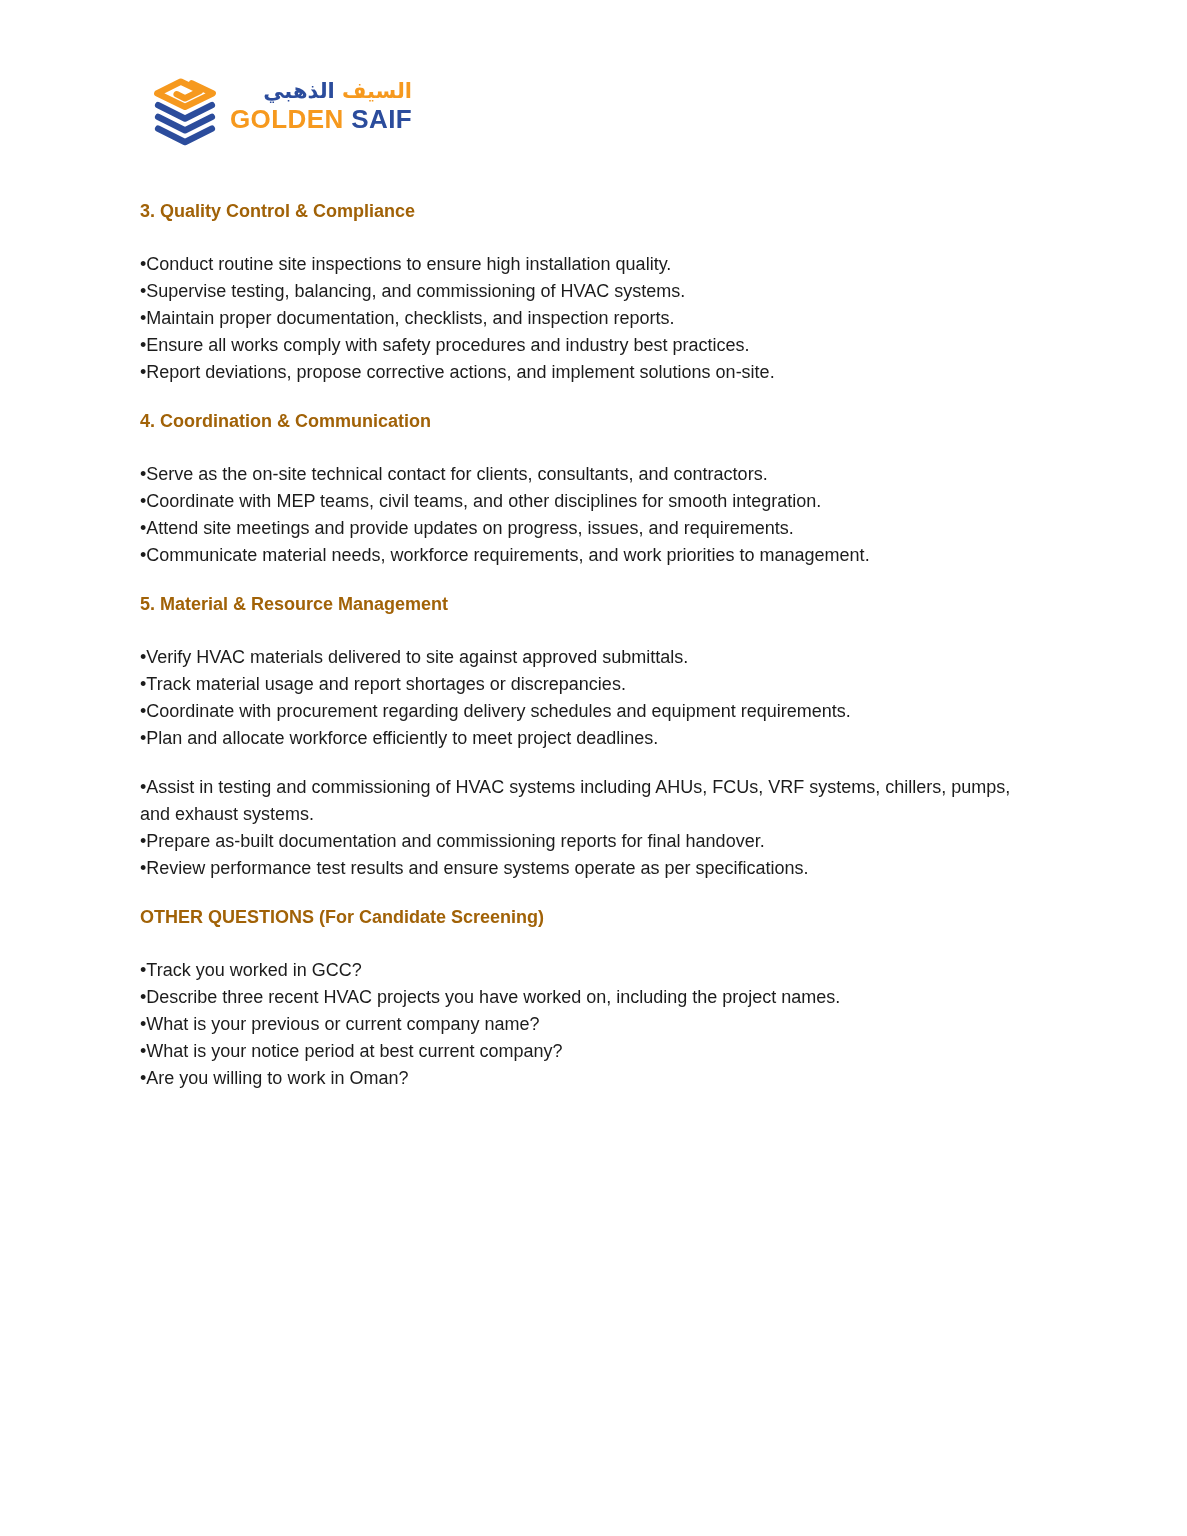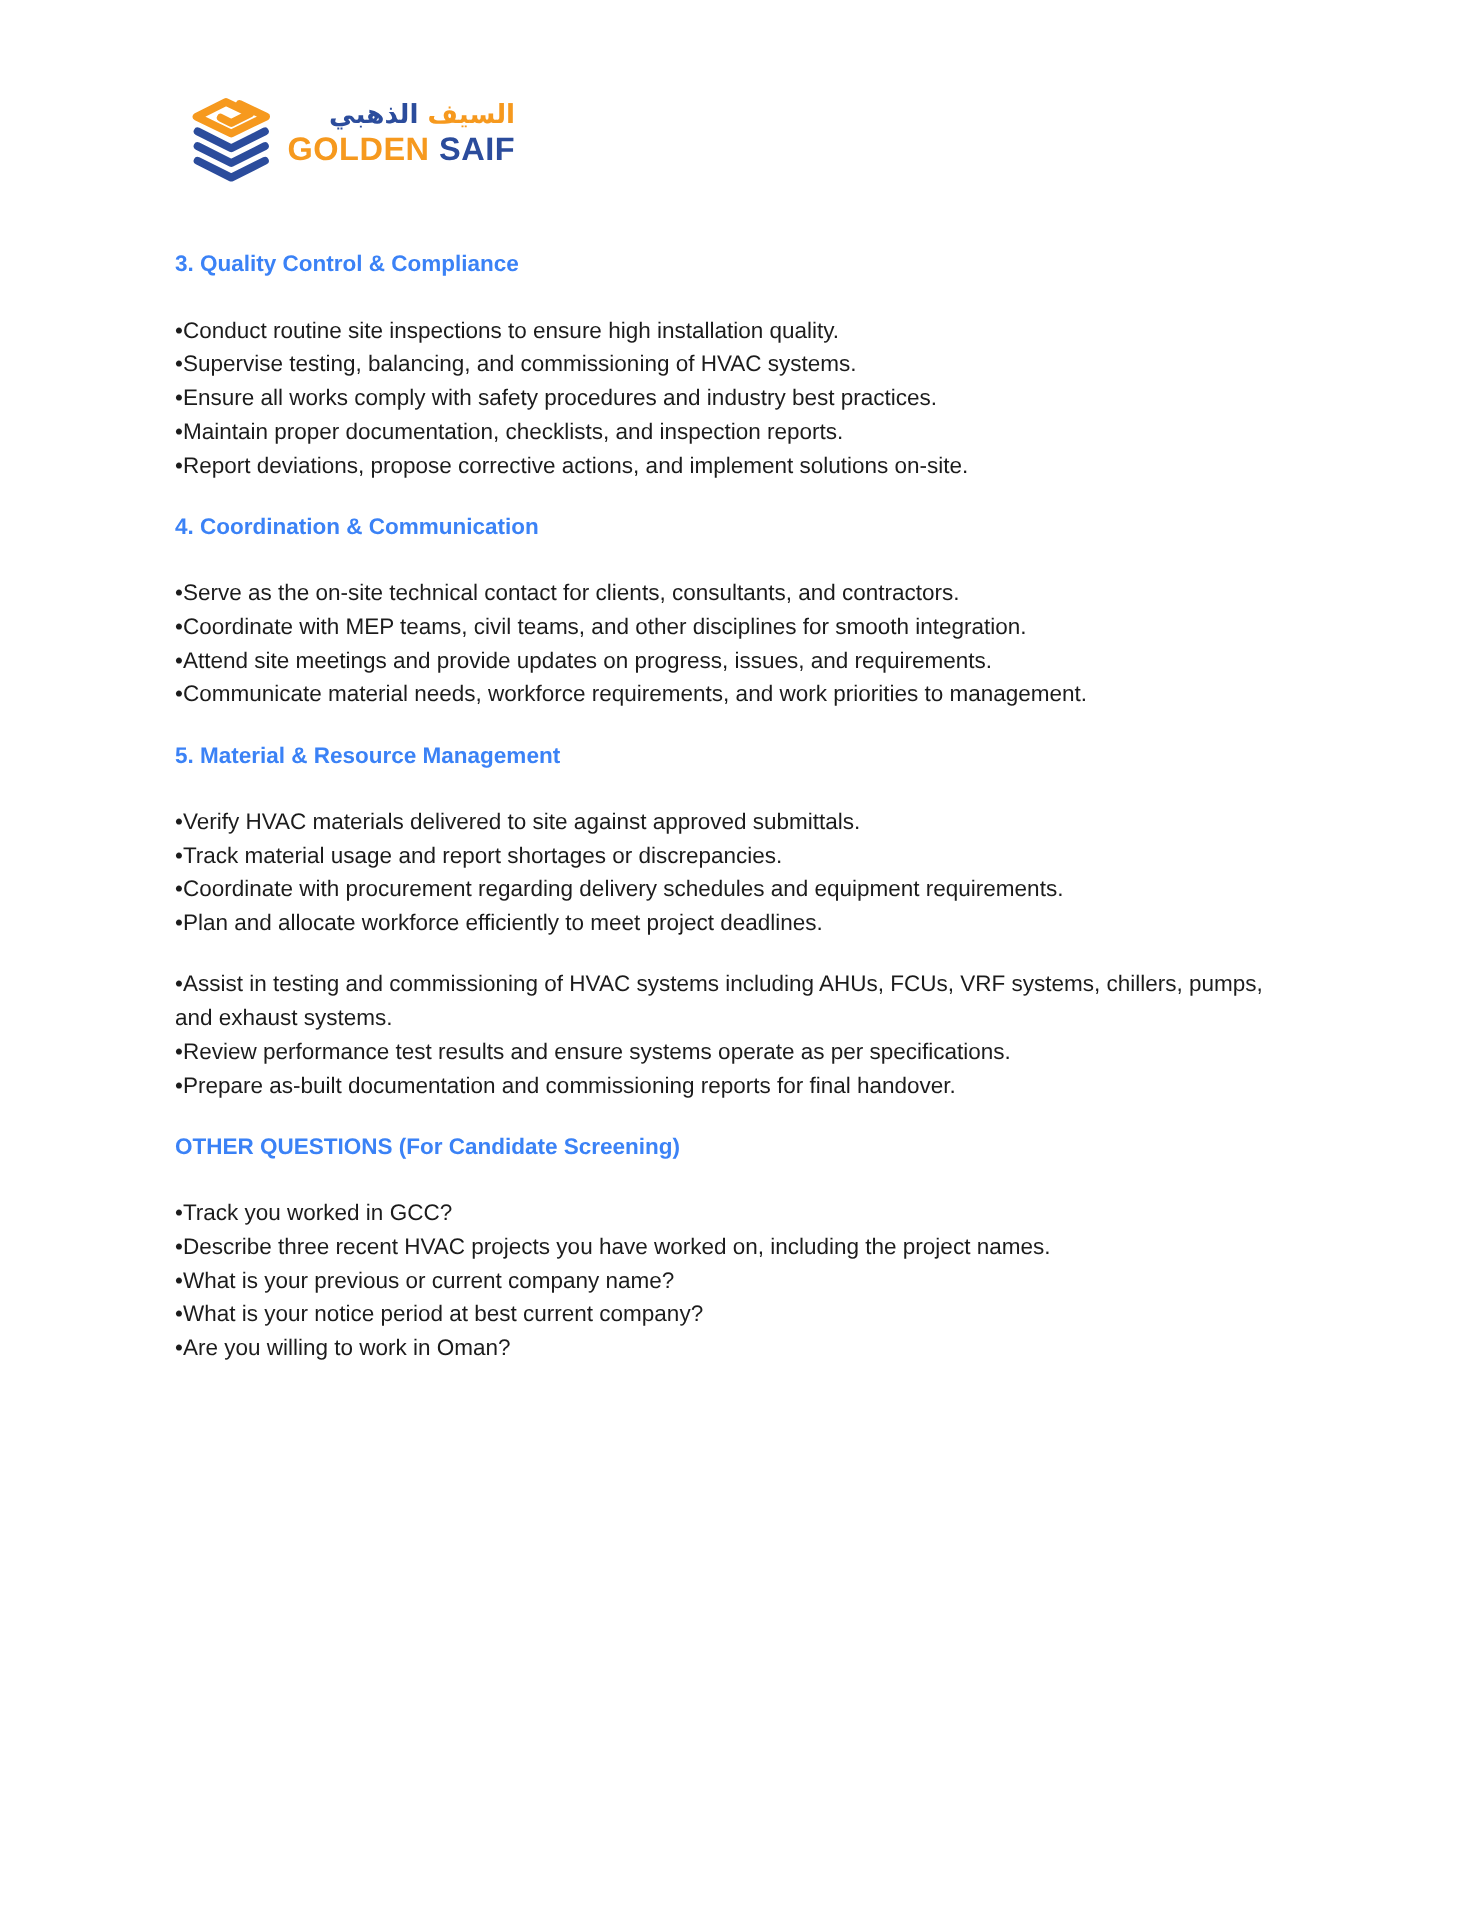--- a/index.html
+++ b/index.html
@@ -53,21 +53,21 @@
     color: #1c1c1c;
     font-size: 18px;
     line-height: 27px;
   }
   .section { margin: 0 0 22px 0; }
   .section-heading {
     margin: 0 0 26px 0;
     font-size: 18px;
     line-height: 27px;
     font-weight: bold;
-    color: #3b82f6;
+    color: #a16207;
   }
   .bullet { margin: 0; }
   .bullet::before { content: "\2022 "; }
 </style>
 </head>
 <body>
 
 <div class="page">
 
   <div class="logo">
@@ -82,22 +82,22 @@
       <div class="logo-latin"><span class="c-orange">GOLDEN</span> <span class="c-blue">SAIF</span></div>
     </div>
   </div>
 
   <div class="content">
 
     <div class="section">
       <h2 class="section-heading">3. Quality Control &amp; Compliance</h2>
       <p class="bullet">Conduct routine site inspections to ensure high installation quality.</p>
       <p class="bullet">Supervise testing, balancing, and commissioning of HVAC systems.</p>
+      <p class="bullet">Maintain proper documentation, checklists, and inspection reports.</p>
       <p class="bullet">Ensure all works comply with safety procedures and industry best practices.</p>
-      <p class="bullet">Maintain proper documentation, checklists, and inspection reports.</p>
       <p class="bullet">Report deviations, propose corrective actions, and implement solutions on-site.</p>
     </div>
 
     <div class="section">
       <h2 class="section-heading">4. Coordination &amp; Communication</h2>
       <p class="bullet">Serve as the on-site technical contact for clients, consultants, and contractors.</p>
       <p class="bullet">Coordinate with MEP teams, civil teams, and other disciplines for smooth integration.</p>
       <p class="bullet">Attend site meetings and provide updates on progress, issues, and requirements.</p>
       <p class="bullet">Communicate material needs, workforce requirements, and work priorities to management.</p>
     </div>
@@ -105,22 +105,22 @@
     <div class="section">
       <h2 class="section-heading">5. Material &amp; Resource Management</h2>
       <p class="bullet">Verify HVAC materials delivered to site against approved submittals.</p>
       <p class="bullet">Track material usage and report shortages or discrepancies.</p>
       <p class="bullet">Coordinate with procurement regarding delivery schedules and equipment requirements.</p>
       <p class="bullet">Plan and allocate workforce efficiently to meet project deadlines.</p>
     </div>
 
     <div class="section">
       <p class="bullet">Assist in testing and commissioning of HVAC systems including AHUs, FCUs, VRF systems, chillers, pumps, and exhaust systems.</p>
+      <p class="bullet">Prepare as-built documentation and commissioning reports for final handover.</p>
       <p class="bullet">Review performance test results and ensure systems operate as per specifications.</p>
-      <p class="bullet">Prepare as-built documentation and commissioning reports for final handover.</p>
     </div>
 
     <div class="section">
       <h2 class="section-heading">OTHER QUESTIONS (For Candidate Screening)</h2>
       <p class="bullet">Track you worked in GCC?</p>
       <p class="bullet">Describe three recent HVAC projects you have worked on, including the project names.</p>
       <p class="bullet">What is your previous or current company name?</p>
       <p class="bullet">What is your notice period at best current company?</p>
       <p class="bullet">Are you willing to work in Oman?</p>
     </div>

